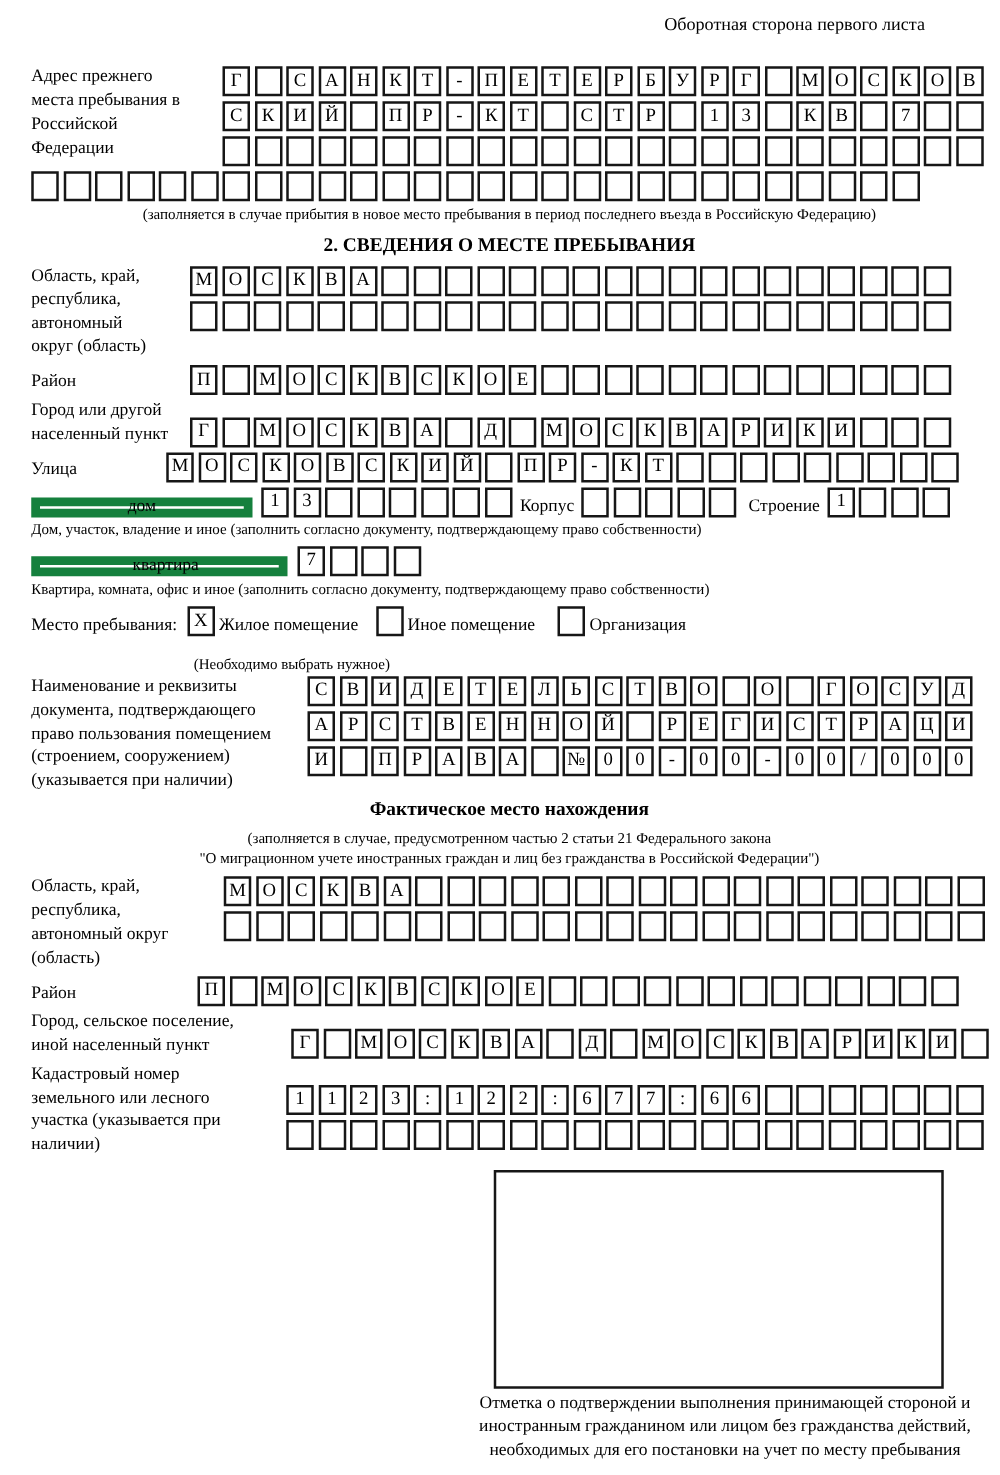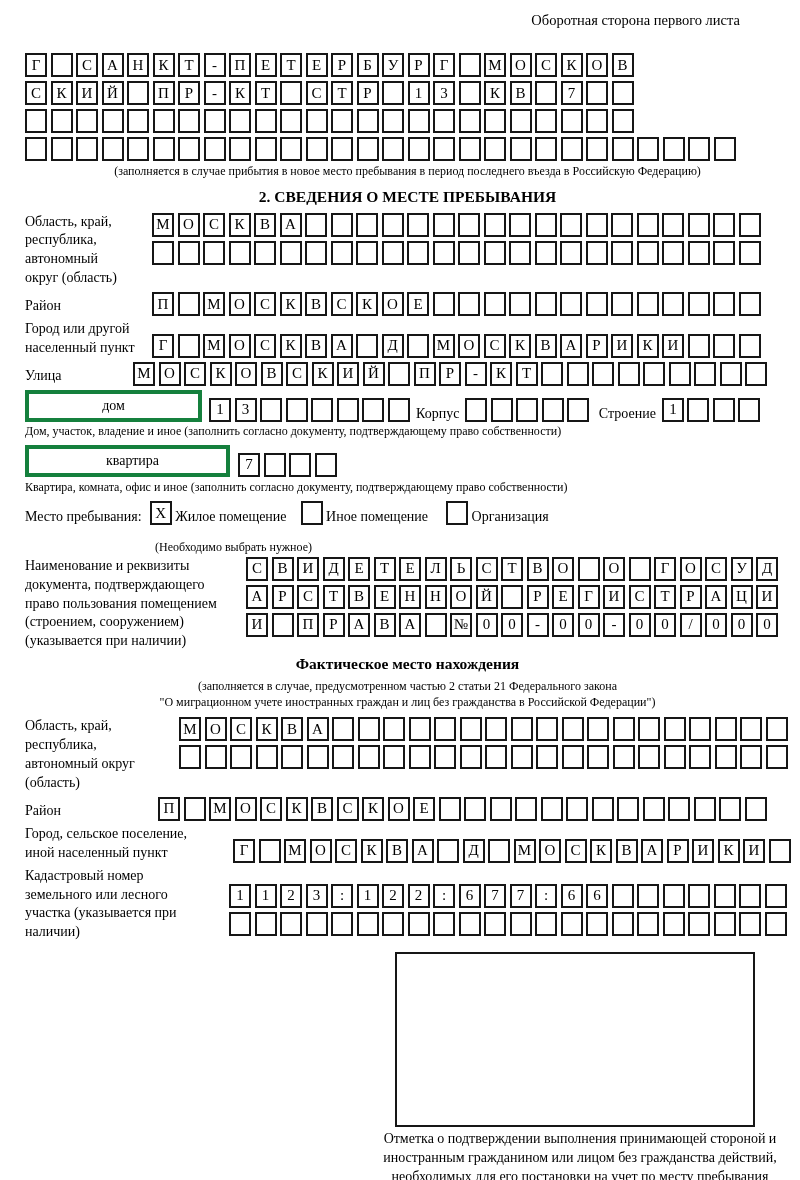--- a/index.html
+++ b/index.html
@@ -10,41 +10,42 @@
   .header-note{text-align:right;font-size:14.5px;padding-right:50px;margin-bottom:24px;}
 
   .fieldrow{display:flex;align-items:flex-start;margin-bottom:4px;}
   .fieldrow.vcenter{align-items:flex-end;}
   .flabel{font-size:14px;line-height:1.35;flex:none;}
   .boxstack{display:flex;flex-direction:column;gap:4px;}
   .boxrow{display:flex;flex:none;}
   .cbox{box-sizing:border-box;flex:none;width:22px;height:24px;border:2px solid #161616;
         margin-right:3.5px;display:flex;align-items:center;justify-content:center;
         font-size:15px;line-height:1;}
-  .wide-rect{box-sizing:border-box;border:4px solid #15803d;height:32px;flex:none;
+  .wide-rect{box-sizing:border-box;border:7px solid #15803d;height:16px;flex:none;
         display:flex;align-items:center;justify-content:center;font-size:14px;}
 
   .caption{font-size:12px;line-height:1.3;}
   .caption.center{text-align:center;}
   .sec-title{text-align:center;font-weight:bold;font-size:15.5px;margin:8px 0 7px;}
   .inline-label{font-size:14px;flex:none;}
   .gap8{width:8px;flex:none;}
   .stamp-box{box-sizing:border-box;border:2px solid #161616;width:360px;height:175px;
         margin-left:370px;margin-top:10px;}
   .stamp-caption{width:450px;margin-left:330px;text-align:center;font-size:14px;
         line-height:1.34;margin-top:3px;}
 </style>
 </head>
 <body>
 
 <div class="page">
 
   <div class="header-note">Оборотная сторона первого листа</div>
 
   <div class="fieldrow">
+    <div class="flabel" style="width:125px;margin-right:28px;">Адрес прежнего места пребывания в Российской Федерации</div>
     <div class="boxstack">
       <div class="boxrow">
           <div class="cbox">Г</div>
           <div class="cbox"></div>
           <div class="cbox">С</div>
           <div class="cbox">А</div>
           <div class="cbox">Н</div>
           <div class="cbox">К</div>
           <div class="cbox">Т</div>
           <div class="cbox">-</div>

